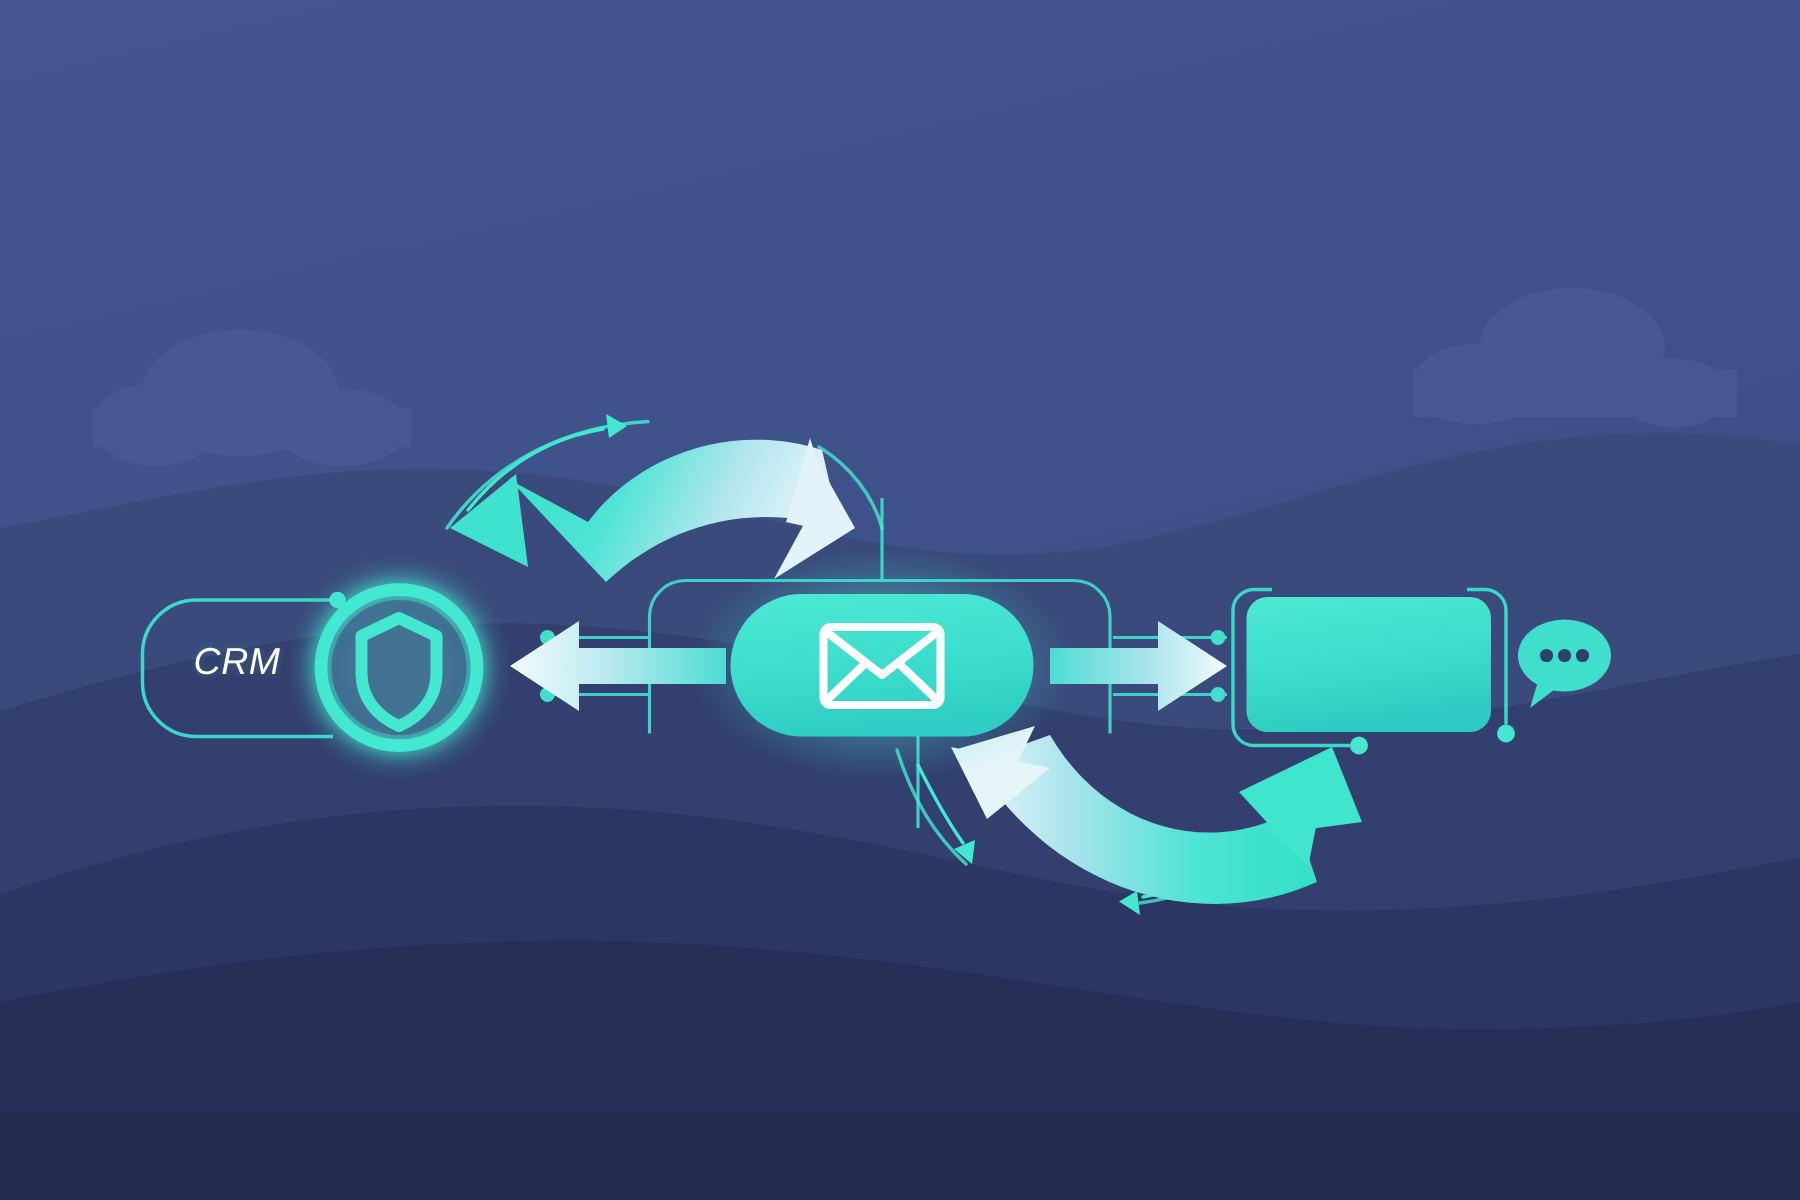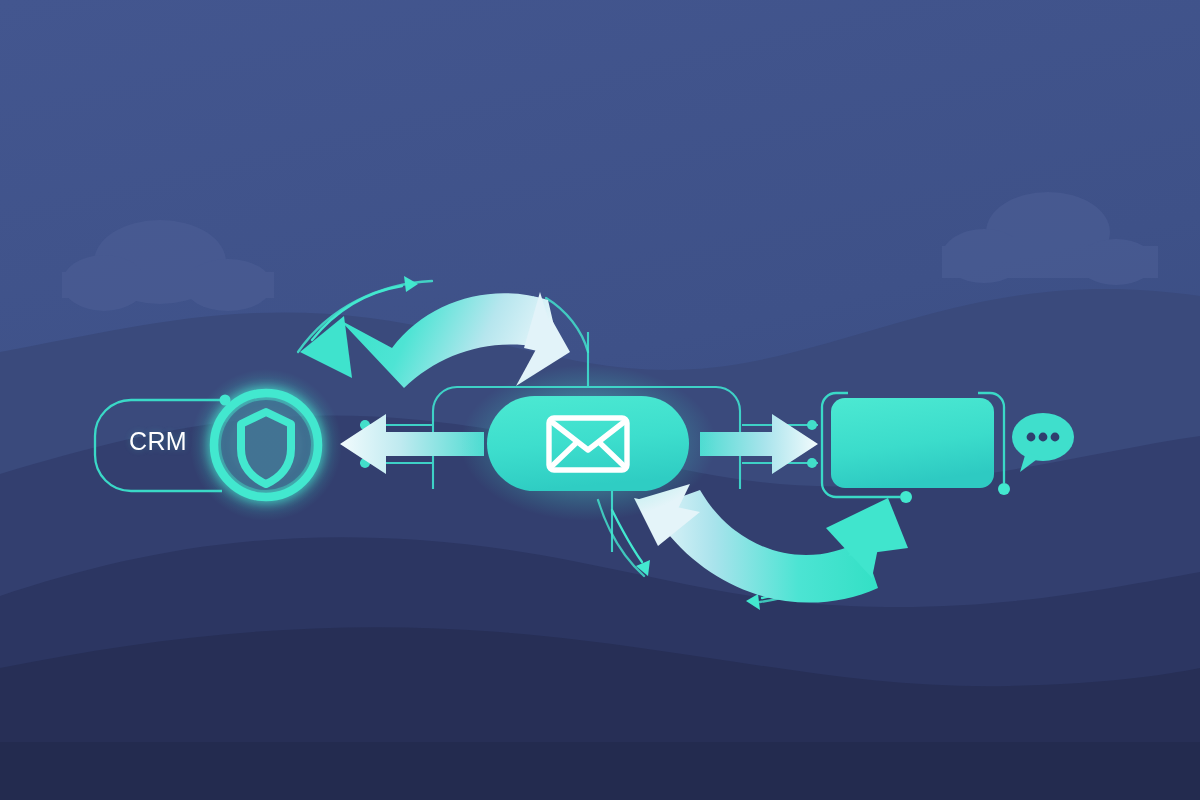--- a/index.html
+++ b/index.html
@@ -43,20 +43,21 @@
     line-height: 1.18;
     pointer-events: auto;
   }
   #crm-label {
     left: 108px;
     top: 427px;
     width: 100px;
     font-size: 25px;
     letter-spacing: 0.3px;
     text-shadow: 0 0 6px rgba(80,230,210,0.25);
+    font-style: italic;
   }
   #messaging-label {
     left: 836px;
     top: 411px;
     width: 160px;
     font-size: 21.5px;
     letter-spacing: 0.1px;
     text-shadow: 0 0 5px rgba(255,255,255,0.18);
   }
 </style>

